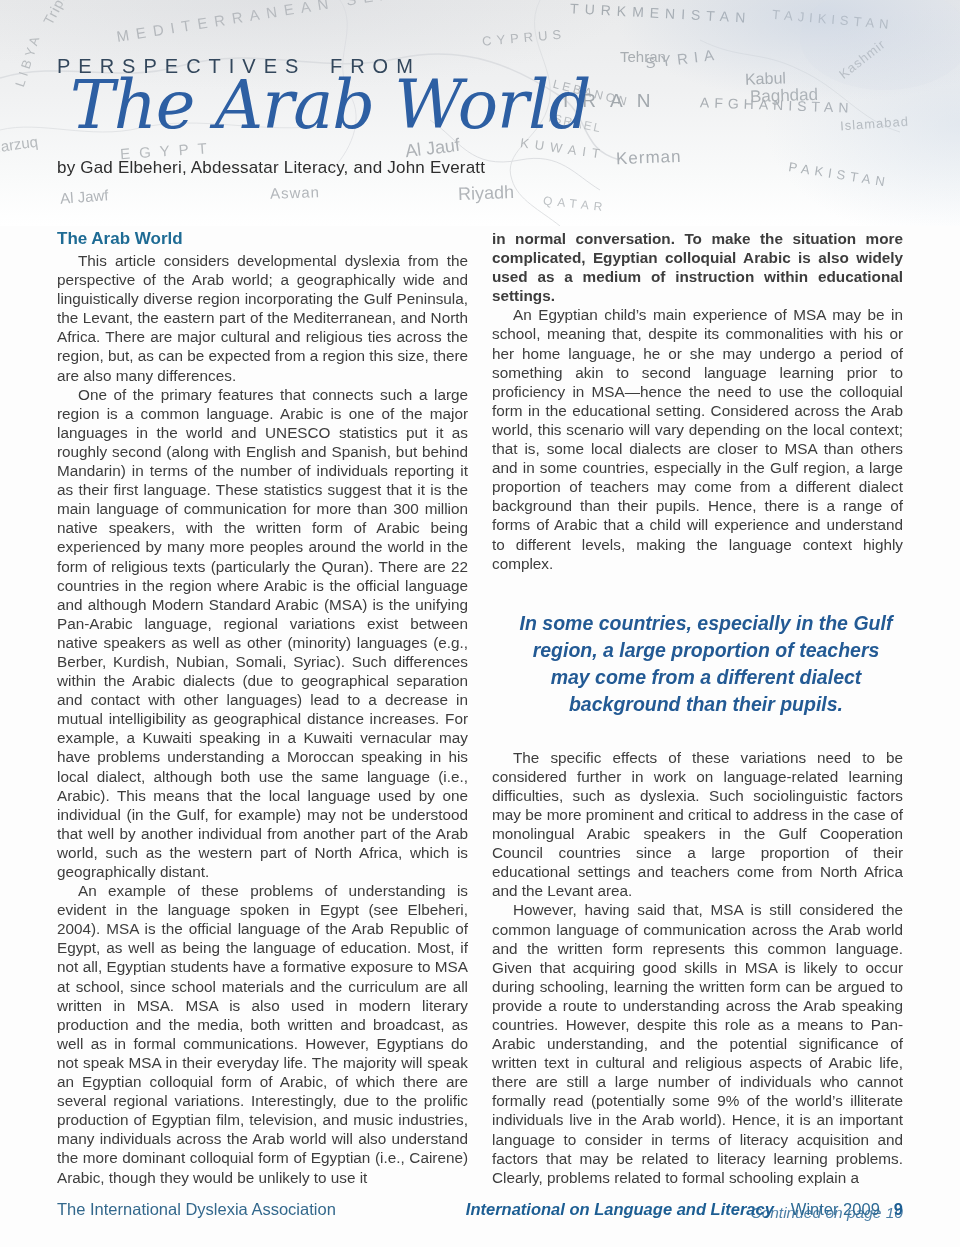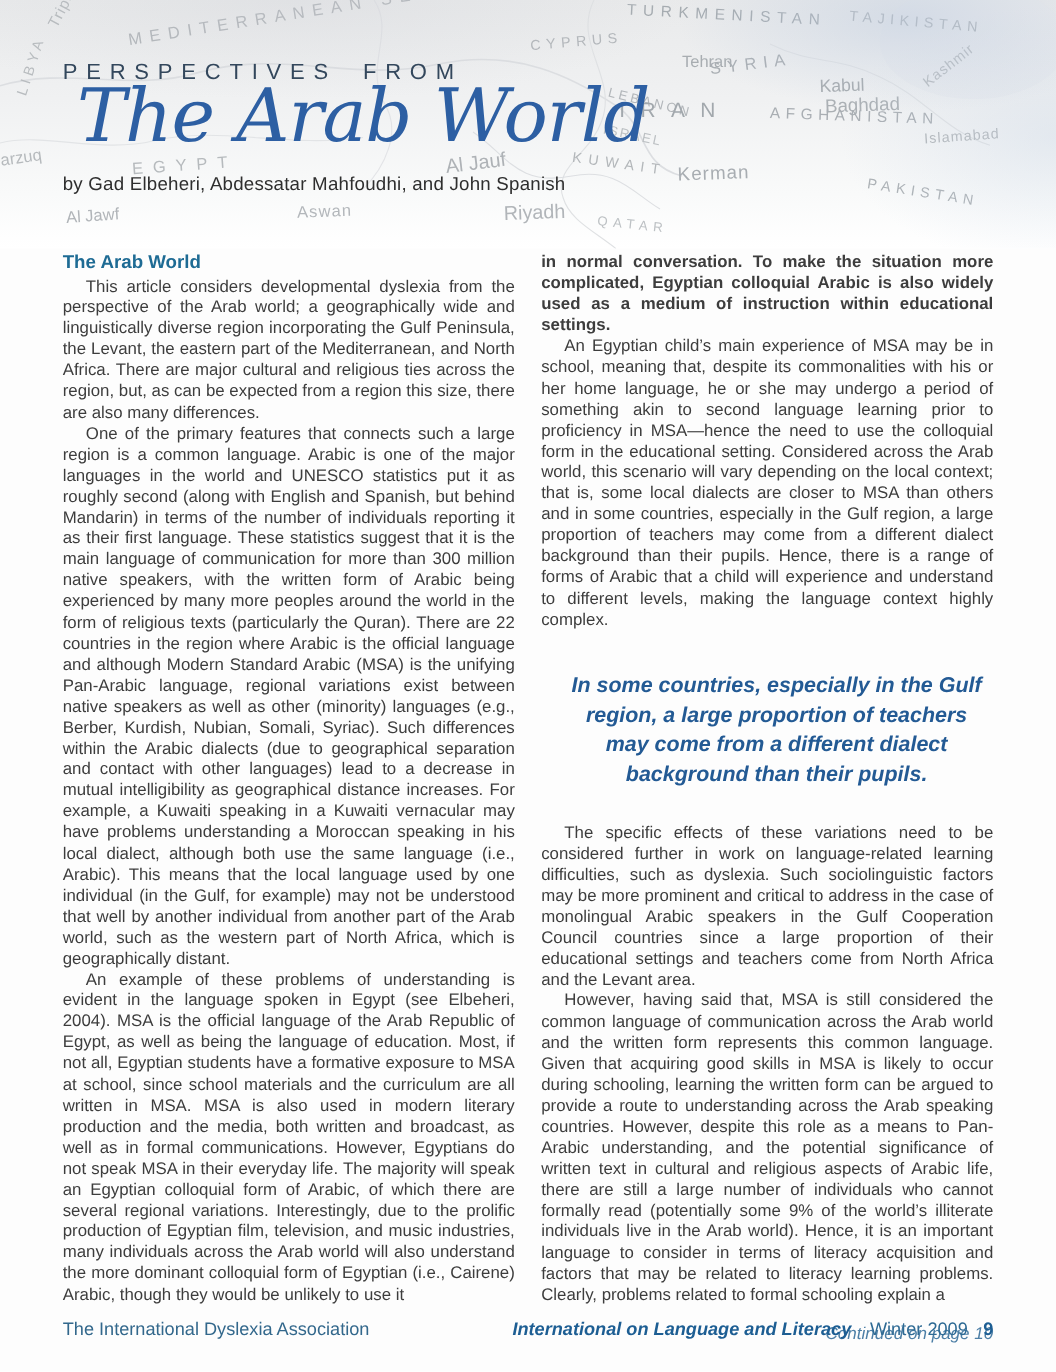--- a/index.html
+++ b/index.html
@@ -111,21 +111,21 @@
     <span class="map-label" style="left:458px;top:183px;font-size:18px;transform:rotate(-2deg);color:#b1b5b9;">Riyadh</span>
     <span class="map-label" style="left:543px;top:197px;font-size:12px;letter-spacing:5px;transform:rotate(6deg);color:#bdc1c4;">QATAR</span>
     <span class="map-label" style="left:270px;top:184px;font-size:15px;letter-spacing:1px;transform:rotate(-2deg);color:#b3b7bb;">Aswan</span>
     <span class="map-label" style="left:60px;top:188px;font-size:15px;transform:rotate(-4deg);color:#b1b5b9;">Al Jawf</span>
     <span class="map-label" style="left:40px;top:20px;font-size:14px;letter-spacing:1px;transform:rotate(-62deg);transform-origin:left top;color:#b5b9bc;">Tripoli</span>
     <span class="map-label" style="left:12px;top:84px;font-size:13px;letter-spacing:4px;transform:rotate(-72deg);transform-origin:left top;color:#b8bcbf;">LIBYA</span>
     <span class="map-label" style="left:-12px;top:136px;font-size:15px;transform:rotate(-8deg);color:#b6babd;">Marzuq</span>
 
     <div class="eyebrow">PERSPECTIVES FROM</div>
     <div class="article-title">The Arab World</div>
-    <div class="byline">by Gad Elbeheri, Abdessatar Mahfoudhi, and John Spanish</div>
+    <div class="byline">by Gad Elbeheri, Abdessatar Literacy, and John Everatt</div>
   </header>
 
   <main class="columns">
     <div class="col">
       <h3 class="section-heading">The Arab World</h3>
       <p class="body-p">This article considers developmental dyslexia from the perspective of the Arab world; a geographically wide and linguistically diverse region incorporating the Gulf Peninsula, the Levant, the eastern part of the Mediterranean, and North Africa. There are major cultural and religious ties across the region, but, as can be expected from a region this size, there are also many differences.</p>
       <p class="body-p">One of the primary features that connects such a large region is a common language. Arabic is one of the major languages in the world and UNESCO statistics put it as roughly second (along with English and Spanish, but behind Mandarin) in terms of the number of individuals reporting it as their first language. These statistics suggest that it is the main language of communication for more than 300 million native speakers, with the written form of Arabic being experienced by many more peoples around the world in the form of religious texts (particularly the Quran). There are 22 countries in the region where Arabic is the official language and although Modern Standard Arabic (MSA) is the unifying Pan-Arabic language, regional variations exist between native speakers as well as other (minority) languages (e.g., Berber, Kurdish, Nubian, Somali, Syriac). Such differences within the Arabic dialects (due to geographical separation and contact with other languages) lead to a decrease in mutual intelligibility as geographical distance increases. For example, a Kuwaiti speaking in a Kuwaiti vernacular may have problems understanding a Moroccan speaking in his local dialect, although both use the same language (i.e., Arabic). This means that the local language used by one individual (in the Gulf, for example) may not be understood that well by another individual from another part of the Arab world, such as the western part of North Africa, which is geographically distant.</p>
       <p class="body-p">An example of these problems of understanding is evident in the language spoken in Egypt (see Elbeheri, 2004). MSA is the official language of the Arab Republic of Egypt, as well as being the language of education. Most, if not all, Egyptian students have a formative exposure to MSA at school, since school materials and the curriculum are all written in MSA. MSA is also used in modern literary production and the media, both written and broadcast, as well as in formal communications. However, Egyptians do not speak MSA in their everyday life. The majority will speak an Egyptian colloquial form of Arabic, of which there are several regional variations. Interestingly, due to the prolific production of Egyptian film, television, and music industries, many individuals across the Arab world will also understand the more dominant colloquial form of Egyptian (i.e., Cairene) Arabic, though they would be unlikely to use it</p>
     </div>
     <div class="col">

